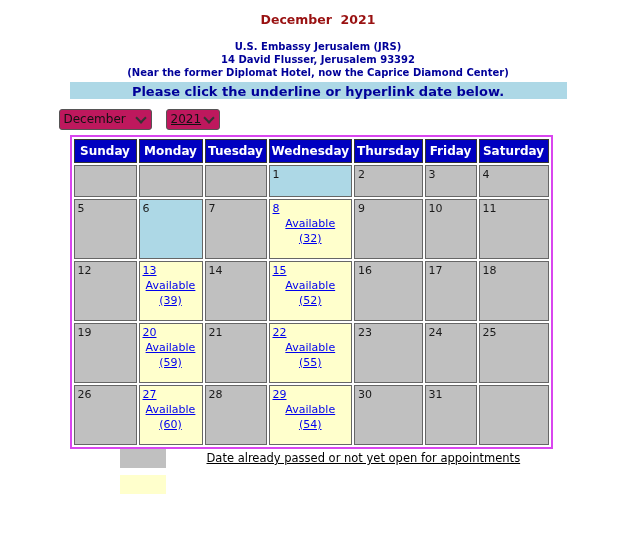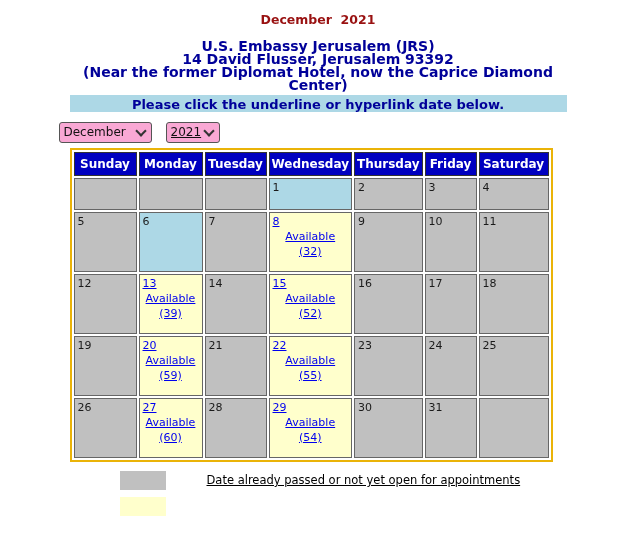--- a/index.html
+++ b/index.html
@@ -8,48 +8,48 @@
     font-family:"DejaVu Sans","Liberation Sans",sans-serif;
   }
   .page { width:497px; margin:0 auto; }
 
   .title {
     padding-top:12px; text-align:center; white-space:pre;
     color:#991111; font-weight:bold; font-size:12.5px;
   }
   .address {
     margin-top:13px; text-align:center; color:#000099;
-    font-weight:bold; font-size:14px; line-height:13px;
+    font-weight:bold; font-size:10px; line-height:13px;
   }
   .banner {
     background:#ADD8E6; color:#000099; font-weight:bold; text-align:center;
   }
   .banner1 { margin-top:9px; height:18px; line-height:18px; font-size:12.5px; }
   .banner2 { margin-top:3px; height:17px; line-height:19px; font-size:13px; }
 
   .selects { margin:9px 0 5px -11px; }
   .select-wrap { position:relative; display:inline-block; }
   .select-wrap + .select-wrap { margin-left:9px; }
   select {
     -webkit-appearance:none; appearance:none;
     font-family:inherit; font-size:12px; color:#111;
-    background:#f9a8d4; border:1px solid #555; border-radius:3px;
+    background:#be185d; border:1px solid #555; border-radius:3px;
     height:21px; padding:0 16px 0 4px;
   }
   select.month { width:93px; }
   select.year  { width:54px;text-decoration:underline; }
   .chev {
     position:absolute; right:7px; top:6px; width:6px; height:6px;
     border-right:2px solid #333; border-bottom:2px solid #333;
     transform:rotate(45deg); pointer-events:none;
   }
 
   table.cal {
     border-collapse:separate; border-spacing:2px;
-    background:#fff; border:2px solid #eab308;
+    background:#fff; border:2px solid #d946ef;
   }
   .cal th {
     background:#0000C0; color:#fff; font-weight:bold; font-size:12px;
     height:22px; border:1px solid #333; text-align:center; padding:0 2px;
   }
   .cal td {
     border:1px solid #666; vertical-align:top;
     font-size:11px; color:#1a1a1a; padding:1px 2px;
   }
   tr.w0 td { height:28px; }
@@ -59,21 +59,21 @@
   .c-available { background:#FFFFCC; }
   .v-mid { vertical-align:middle; }
   .dnum-plain { display:block; text-align:left; padding:1px 0 0 1px; }
   a.avail-link {
     display:block; color:#0000EE; text-decoration:underline;
     text-align:center; line-height:15px; cursor:pointer;
   }
   a.avail-link .dnum { display:block; text-align:left; padding-left:1px; }
   a.avail-link .dline { display:block; }
 
-  .legend { margin-top:9px; }
+  .legend { }
   .legend-row { display:flex; align-items:center; height:19px; margin-bottom:7px; }
   .swatch { flex:none; width:46px; height:19px; margin-left:50px; }
   .legend-label {
     margin-left:41px; font-size:11.5px; text-decoration:underline;
     white-space:nowrap;
   }
 </style>
 </head>
 <body>
 

